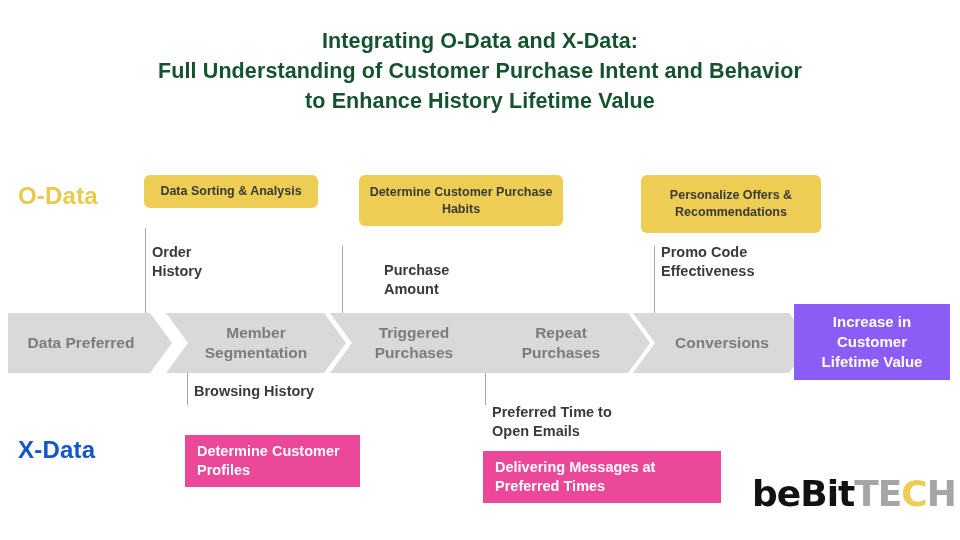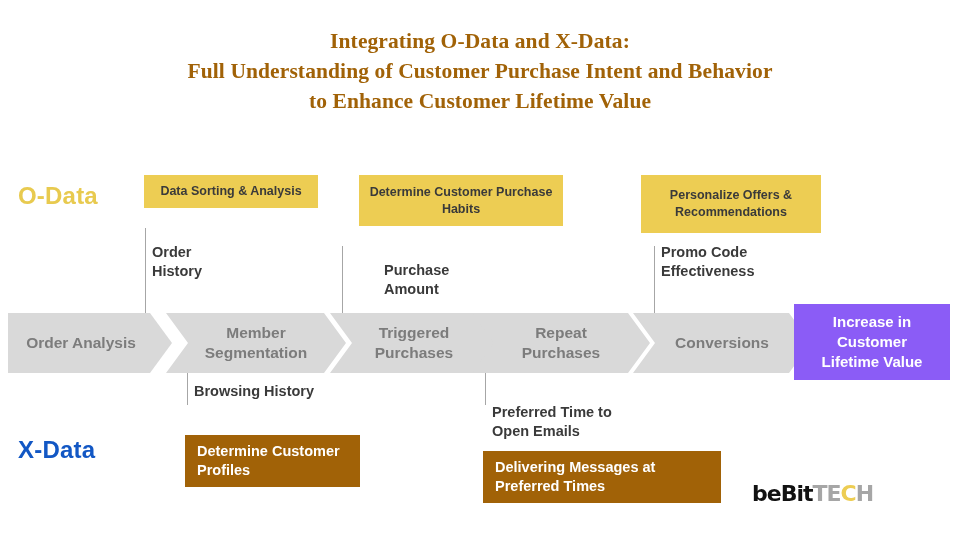--- a/index.html
+++ b/index.html
@@ -15,23 +15,23 @@
     position: relative;
   }
 
   
   #title-block {
     position: absolute;
     left: 0;
     top: 26px;
     width: 960px;
     text-align: center;
-    font-family: Liberation Serif, serif;
-    font-weight: bold;
-    color: #a16207;
+    font-family: Liberation Sans, sans-serif;
+    font-weight: bold;
+    color: #14532d;
     font-size: 21.5px;
     line-height: 30px;
     letter-spacing: 0.1px;
   }
   #title-block .tline { display: block; white-space: nowrap; }
 
   
   .row-label {
     position: absolute;
     font-weight: bold;
@@ -51,23 +51,24 @@
   }
   .cbox span { display: block; width: 100%; }
   .cbox.yellow {
     background: #edcd53;
     color: #3a3a3a;
     justify-content: center;
     text-align: center;
     font-size: 12.5px;
     line-height: 17px;
     padding: 0 8px;
+    border-radius: 6px;
   }
   .cbox.blue {
-    background: #a16207;
+    background: #ec4899;
     color: #ffffff;
     text-align: left;
     font-size: 14.5px;
     line-height: 19px;
     padding: 12px 12px;
   }
 
   #obox-0 { left: 144px; top: 175px; width: 174px; height: 33px; }
   #obox-1 { left: 359px; top: 175px; width: 204px; height: 51px; }
   #obox-2 { left: 641px; top: 175px; width: 180px; height: 58px; }
@@ -171,38 +172,38 @@
     line-height: 20px;
     white-space: pre-line;
   }
 
   
   #logo {
     position: absolute;
     left: 752px;
     top: 478px;
     font-weight: bold;
-    font-size: 22px;
+    font-size: 36px;
     letter-spacing: -1px;
     line-height: 32px;
     font-family: "DejaVu Sans", sans-serif;
   }
   #logo .logo-be { color: #121212; }
   #logo .logo-tech { color: #a6a6a6; }
   #logo .logo-c {
     color: #edcd53;
   }
 </style>
 </head>
 <body>
 
 <div id="title-block">
   <span class="tline">Integrating O-Data and X-Data:</span>
   <span class="tline">Full Understanding of Customer Purchase Intent and Behavior</span>
-  <span class="tline">to Enhance Customer Lifetime Value</span>
+  <span class="tline">to Enhance History Lifetime Value</span>
 </div>
 
 <div class="row-label" id="odata-label">O-Data</div>
 <div class="row-label" id="xdata-label">X-Data</div>
 
 <div class="cbox yellow" id="obox-0">
   <span>Data Sorting &amp; Analysis</span>
 </div>
 <div class="cbox yellow" id="obox-1">
   <span>Determine Customer
@@ -221,21 +222,21 @@
 Effectiveness</div>
 
 <div class="conn" id="conn-o-0"></div>
 <div class="conn" id="conn-o-1"></div>
 <div class="conn" id="conn-o-2"></div>
 <div class="conn" id="conn-x-0"></div>
 <div class="conn" id="conn-x-1"></div>
 
 <div id="flow-bar">
   <div class="chev first" id="chev-0">
-    <span>Order Analysis</span>
+    <span>Data Preferred</span>
   </div>
   <div class="chev mid" id="chev-1">
     <span>Member
 Segmentation</span>
   </div>
   <div class="chev mid" id="chev-2">
     <span>Triggered
 Purchases</span>
   </div>
   <div class="chev mid" id="chev-3">

